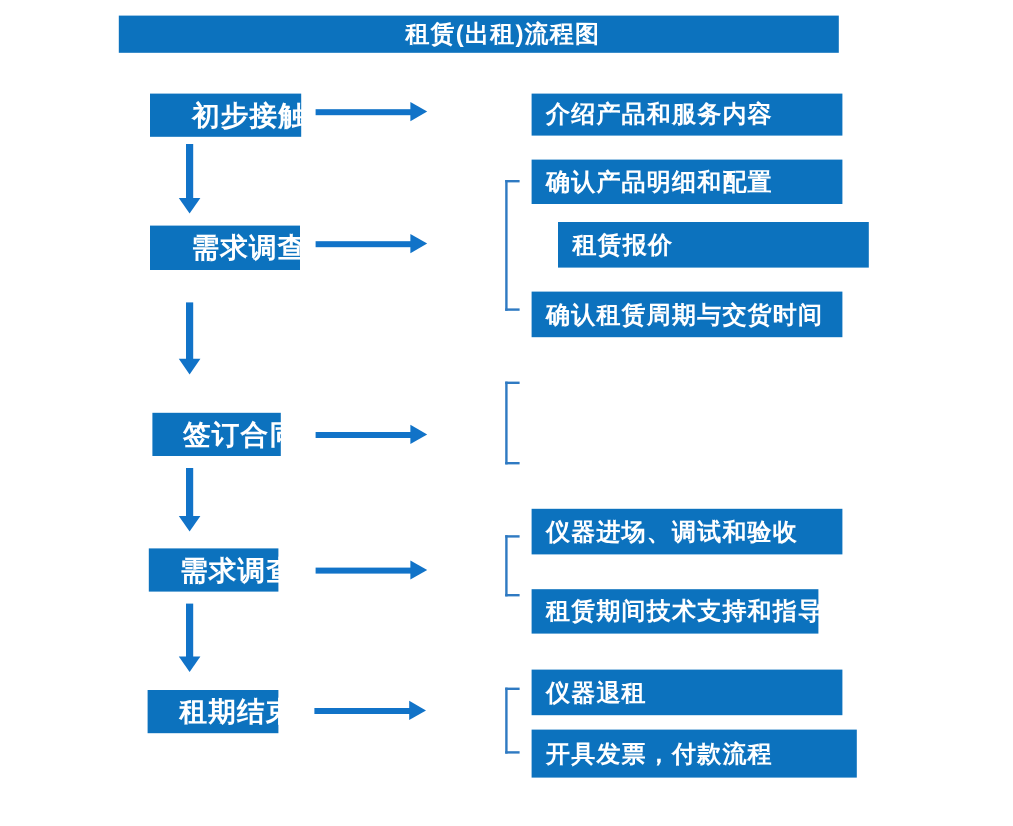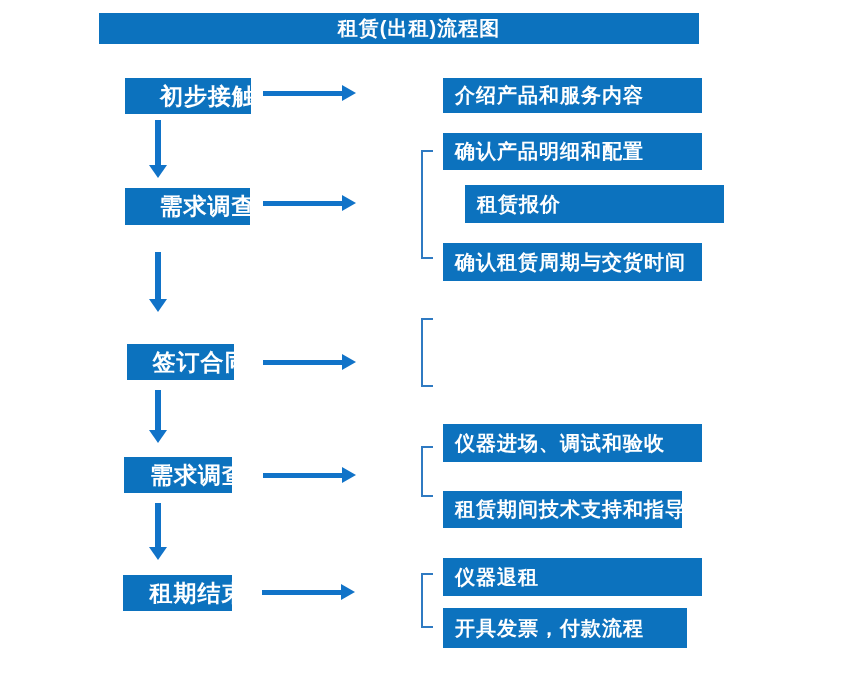--- a/index.html
+++ b/index.html
@@ -164,15 +164,15 @@
 
   <div class="box detail" style="left:443px; top:133px; width:259px; height:37px;">确认产品明细和配置</div>
   <div class="box detail" style="left:453px; top:185px; width:259px; height:38px;margin-left:12px;">租赁报价</div>
   <div class="box detail" style="left:443px; top:243px; width:259px; height:38px;">确认租赁周期与交货时间</div>
 
 
   <div class="box detail" style="left:443px; top:424px; width:259px; height:38px;">仪器进场、调试和验收</div>
   <div class="box detail" style="left:443px; top:491px; width:239px; height:37px;">租赁期间技术支持和指导</div>
 
   <div class="box detail" style="left:443px; top:558px; width:259px; height:38px;">仪器退租</div>
-  <div class="box detail" style="left:443px; top:608px; width:244px; height:40px;">开具发票，付款流程</div>
+  <div class="box detail" style="left:443px; top:608px; width:271px; height:40px;">开具发票，付款流程</div>
 
 </div>
 
 </body></html>

